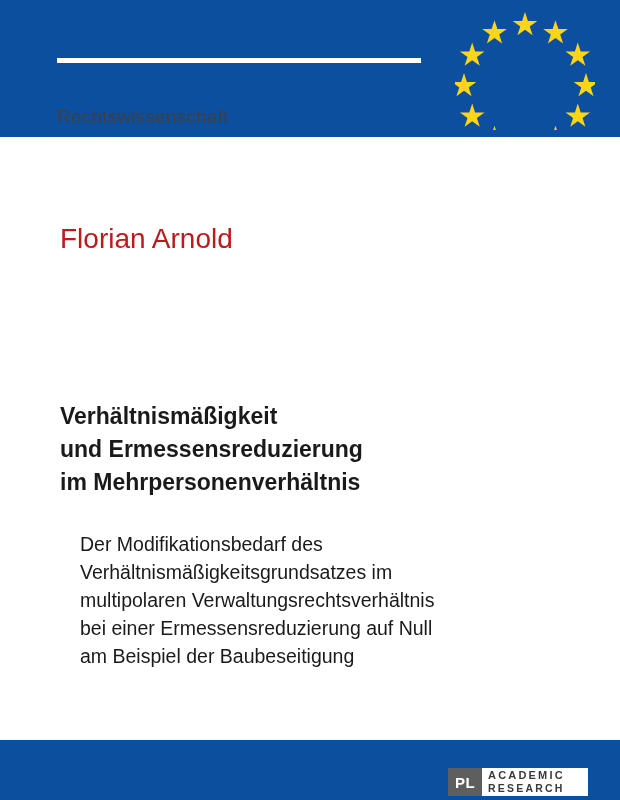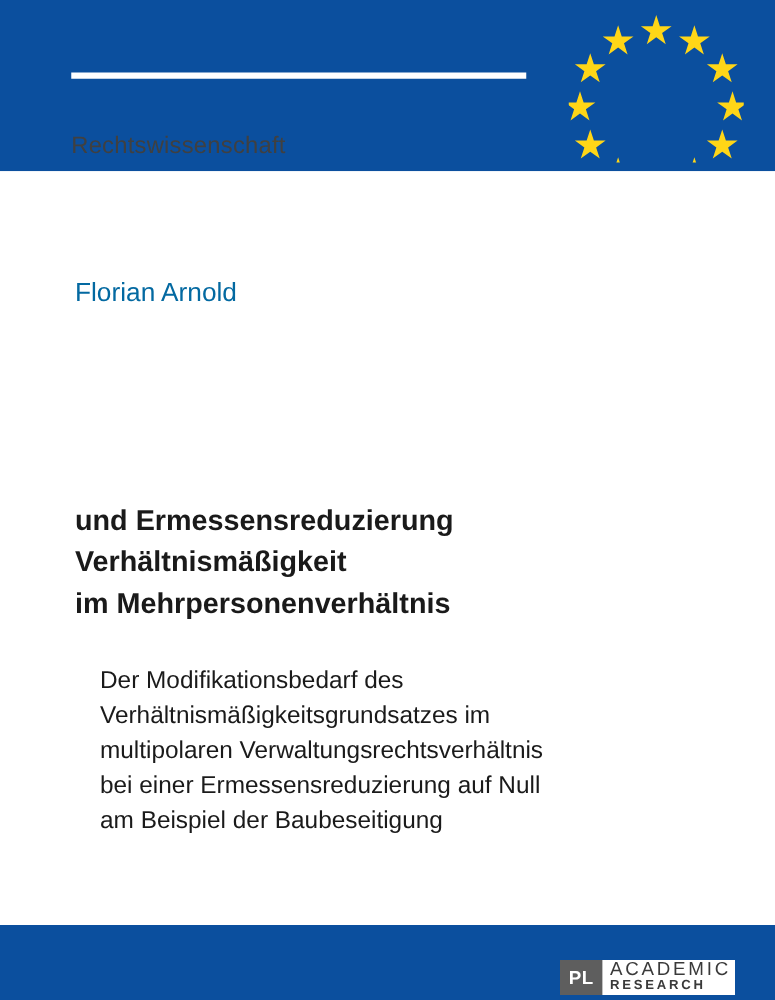--- a/index.html
+++ b/index.html
@@ -73,22 +73,22 @@
     left: 0;
     top: 137px;
     width: 620px;
     height: 603px;
     background: #ffffff;
   }
   .author {
     position: absolute;
     left: 60px;
     top: 223px;
-    font-size: 21px;
-    color: #0369a1;
+    font-size: 28px;
+    color: #b91c1c;
     white-space: nowrap;
     text-align: center;
   }
   .title {
     position: absolute;
     left: 60px;
     top: 400px;
     width: 500px;
     font-size: 23px;
     font-weight: bold;
@@ -146,22 +146,22 @@
     flex: 1;
     background: #ffffff;
     display: flex;
     flex-direction: column;
     justify-content: center;
     padding-left: 6px;
     box-sizing: border-box;
   }
   .logo-academic {
     color: #3a3a3a;
-    font-size: 15px;
-    font-weight: normal;
+    font-size: 11px;
+    font-weight: bold;
     letter-spacing: 2.2px;
     line-height: 13px;
   }
   .logo-research {
     color: #3a3a3a;
     font-size: 10.5px;
     font-weight: bold;
     letter-spacing: 2.2px;
     line-height: 13px;
   }
@@ -195,22 +195,22 @@
         <polygon points="39.5,12.2 42.4,21.1 51.8,21.1 44.2,26.6 47.1,35.5 39.5,30 31.9,35.5 34.8,26.6 27.2,21.1 36.6,21.1"></polygon>
       </g>
     </svg>
   </div>
 
   <div class="body-area"></div>
 
   <div class="author">Florian Arnold</div>
 
   <div class="title">
+    <div>Verhältnismäßigkeit</div>
     <div>und Ermessensreduzierung</div>
-    <div>Verhältnismäßigkeit</div>
     <div>im Mehrpersonenverhältnis</div>
   </div>
 
   <div class="subtitle">
     <div>Der Modifikationsbedarf des</div>
     <div>Verhältnismäßigkeitsgrundsatzes im</div>
     <div>multipolaren Verwaltungsrechtsverhältnis</div>
     <div>bei einer Ermessensreduzierung auf Null</div>
     <div>am Beispiel der Baubeseitigung</div>
   </div>

